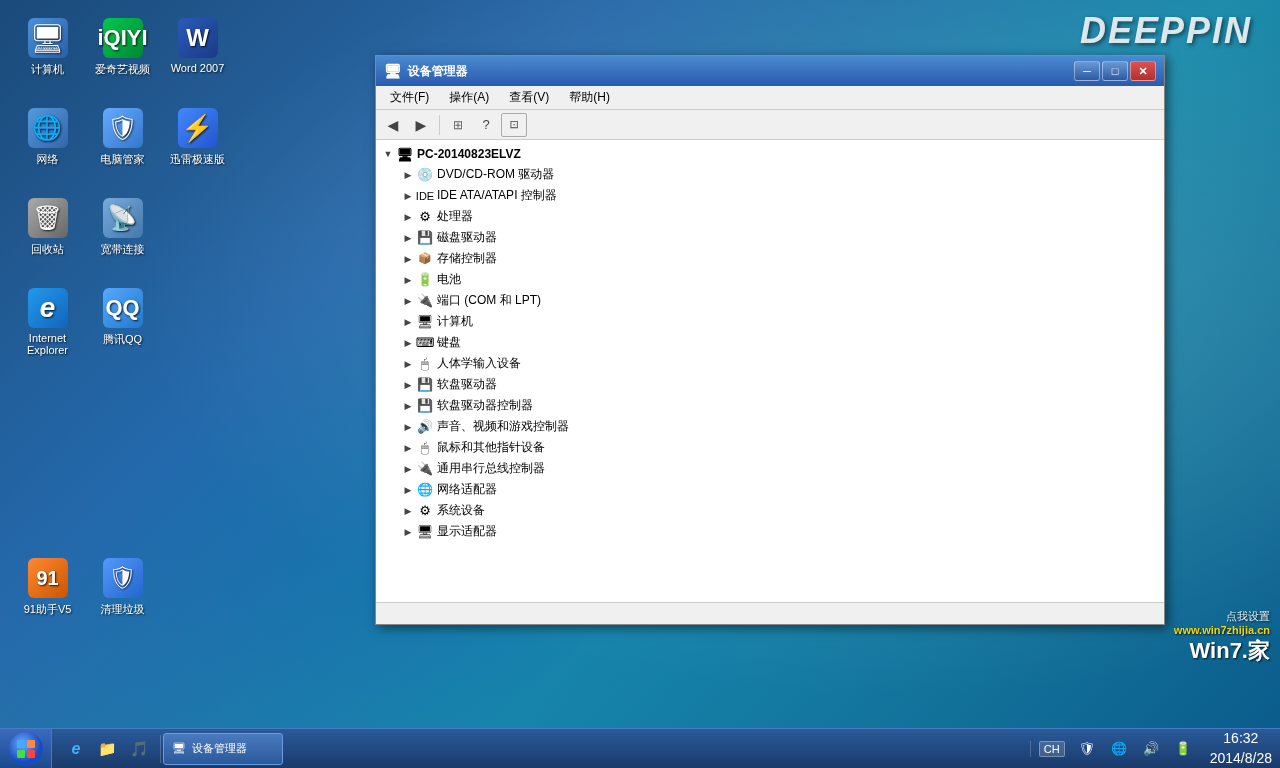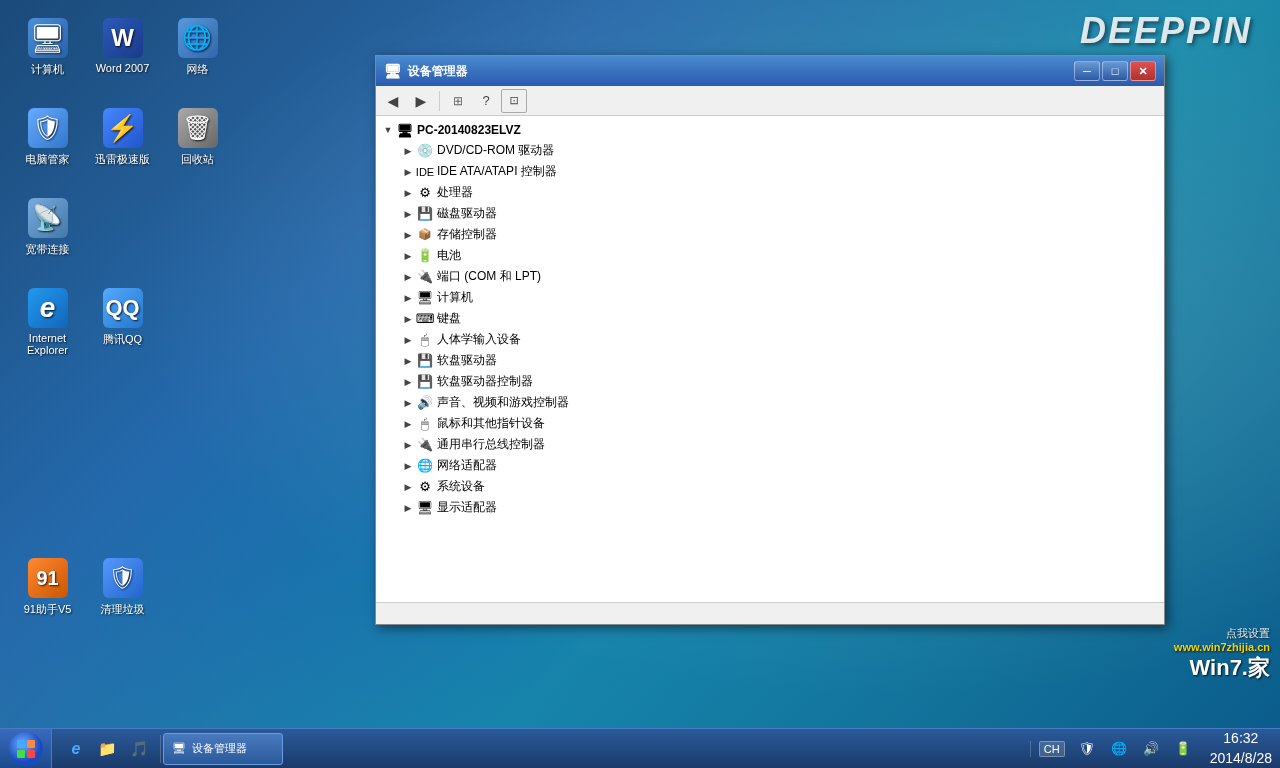--- a/index.html
+++ b/index.html
@@ -367,21 +367,21 @@
       border: 1px solid rgba(255,255,255,0.3);
       border-radius: 2px;
       padding: 1px 4px;
       font-size: 11px;
       color: white;
       cursor: pointer;
     }
 
     .point-me {
       position: absolute;
-      bottom: 85px;
+      bottom: 102px;
       right: 10px;
       font-size: 11px;
       color: rgba(255,255,255,0.9);
       text-shadow: 1px 1px 2px rgba(0,0,0,0.8);
       text-align: right;
     }
   </style>
 </head>
 <body>
 
@@ -389,20 +389,24 @@
 
   <div class="deepin-logo">DEEPPIN</div>
 
   <div class="desktop-icons">
 
     <div class="desktop-icon">
       <div class="icon-img icon-computer">🖥</div>
       <span>计算机</span>
     </div>
 
+    <div class="desktop-icon">
+      <div class="icon-img" style="background:linear-gradient(135deg,#00c850,#008830); color:white; font-size:22px; font-weight:bold;">iQIYI</div>
+      <span>爱奇艺视频</span>
+    </div>
 
     <div class="desktop-icon">
       <div class="icon-img icon-word" style="font-size:24px;font-weight:bold;color:white;">W</div>
       <span>Word 2007</span>
     </div>
 
     <div class="desktop-icon">
       <div class="icon-img icon-network" style="color:white;font-size:24px;">🌐</div>
       <span>网络</span>
     </div>
@@ -466,20 +470,26 @@
     <div class="window-titlebar">
       <span class="window-title-icon">🖥</span>
       <span class="window-title-text">设备管理器</span>
       <div class="window-controls">
         <div class="win-btn">─</div>
         <div class="win-btn">□</div>
         <div class="win-btn close">✕</div>
       </div>
     </div>
 
+    <div class="menubar">
+      <div class="menu-item">文件(F)</div>
+      <div class="menu-item">操作(A)</div>
+      <div class="menu-item">查看(V)</div>
+      <div class="menu-item">帮助(H)</div>
+    </div>
 
     <div class="toolbar">
       <div class="toolbar-btn">◀</div>
       <div class="toolbar-btn">▶</div>
       <div class="toolbar-sep"></div>
       <div class="toolbar-btn" style="font-size:12px;color:#666;">⊞</div>
       <div class="toolbar-btn" style="font-size:13px;">?</div>
       <div class="toolbar-btn" style="font-size:11px;border:1px solid #aaa;padding:2px;">⊡</div>
     </div>
 

